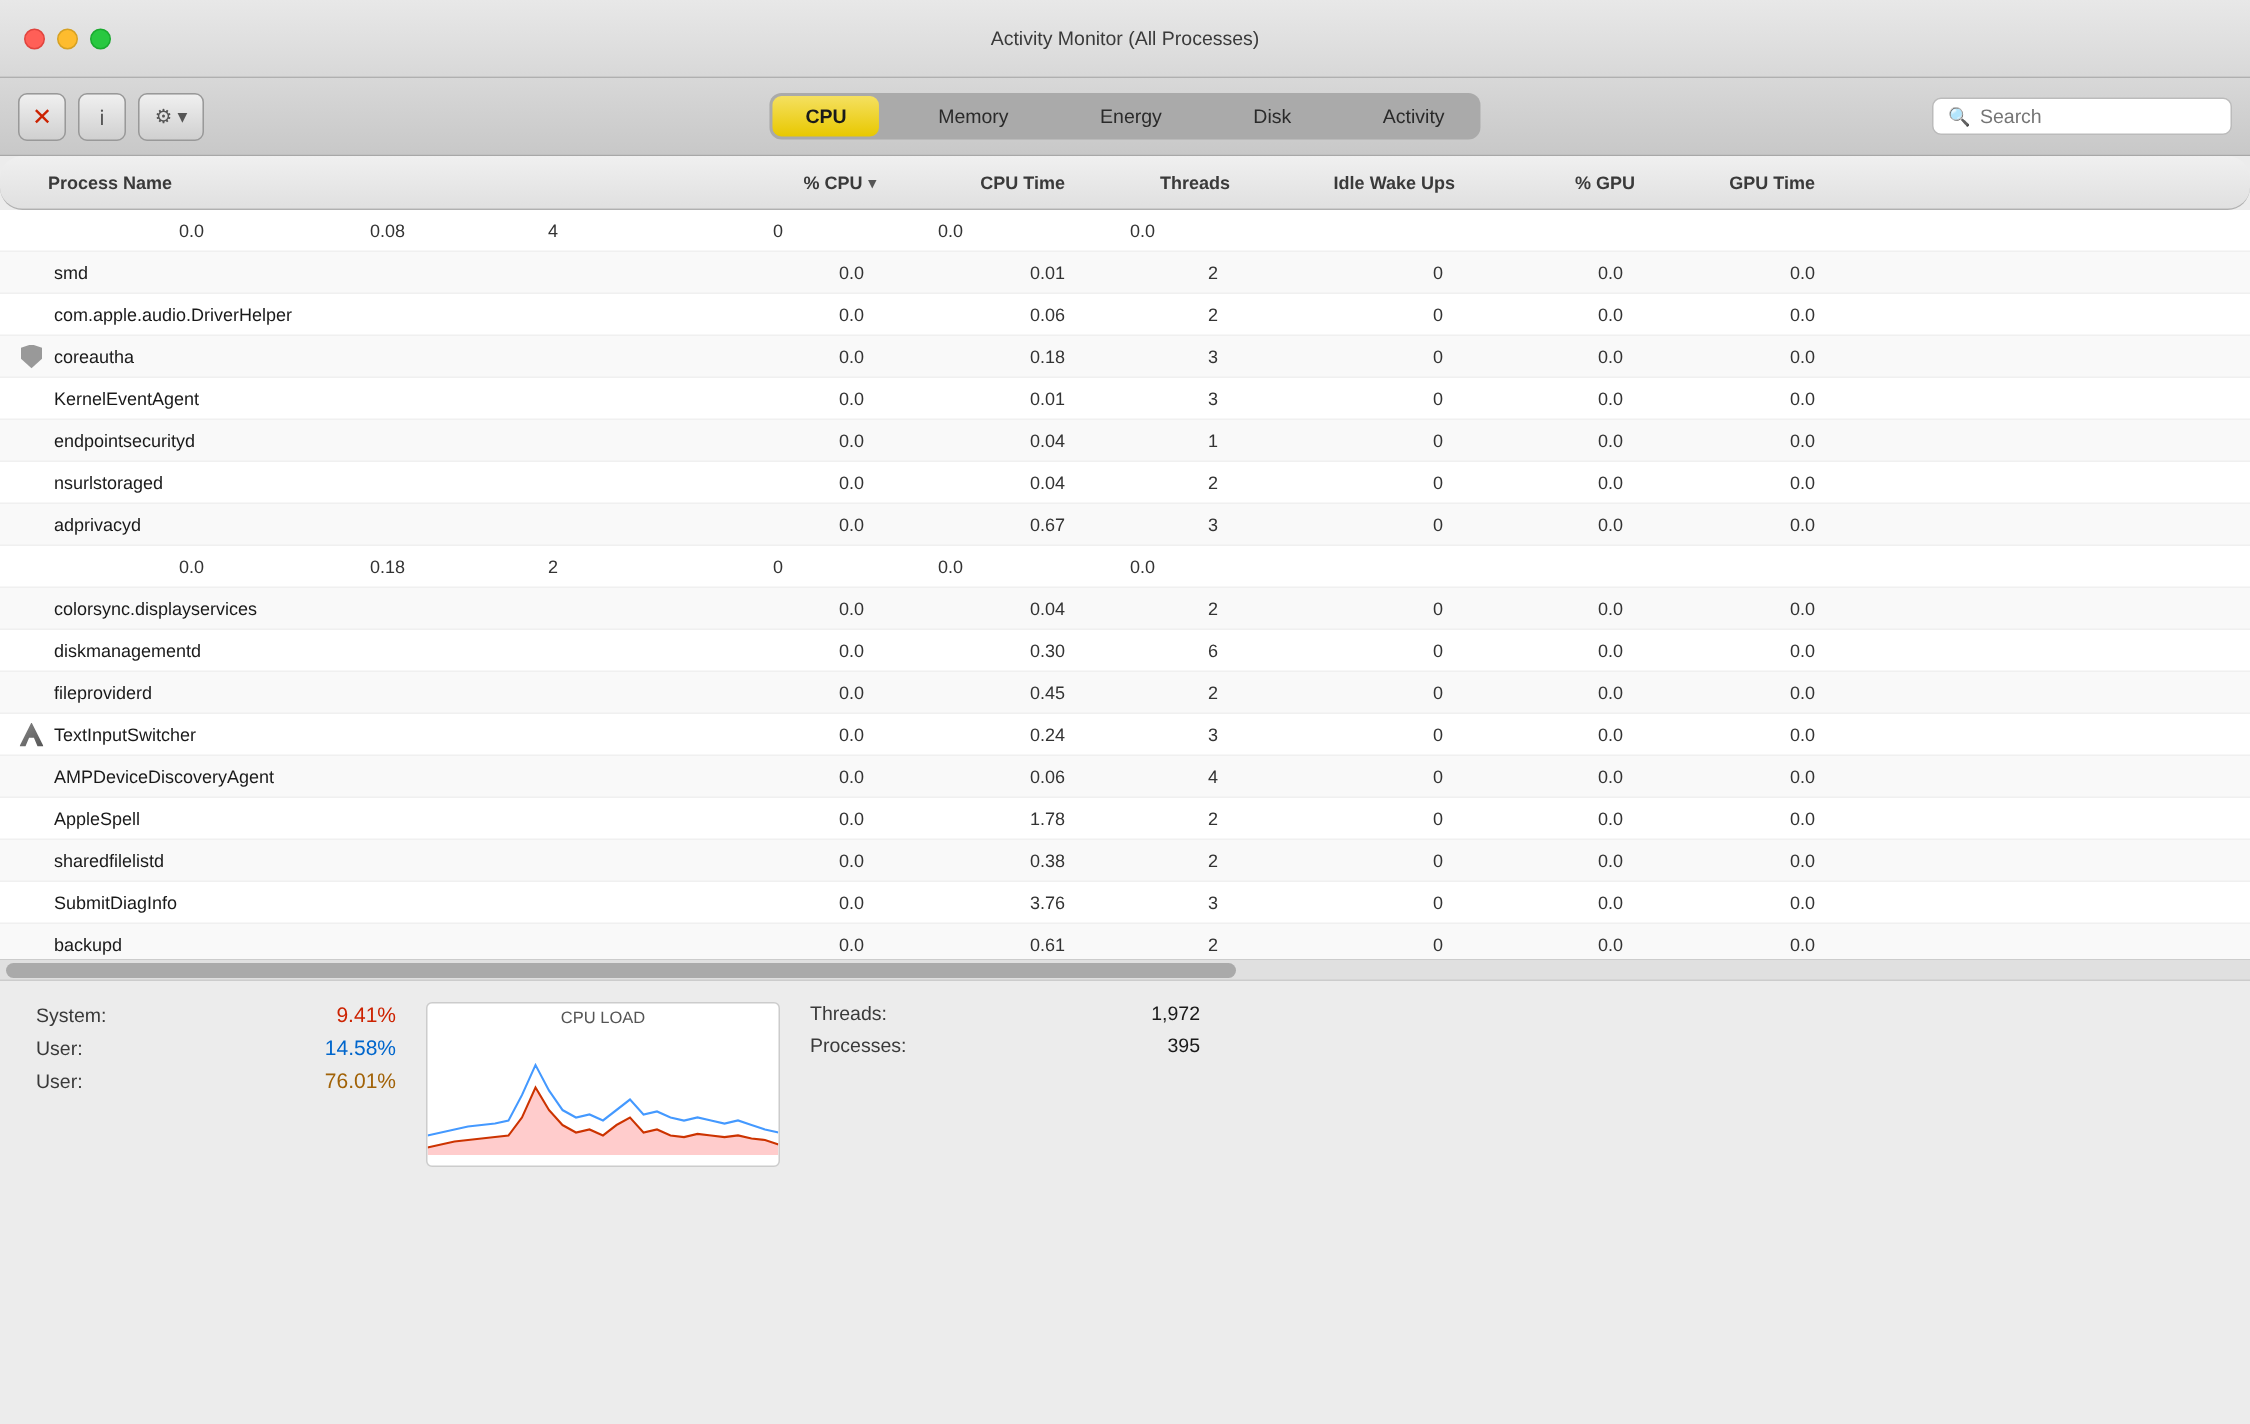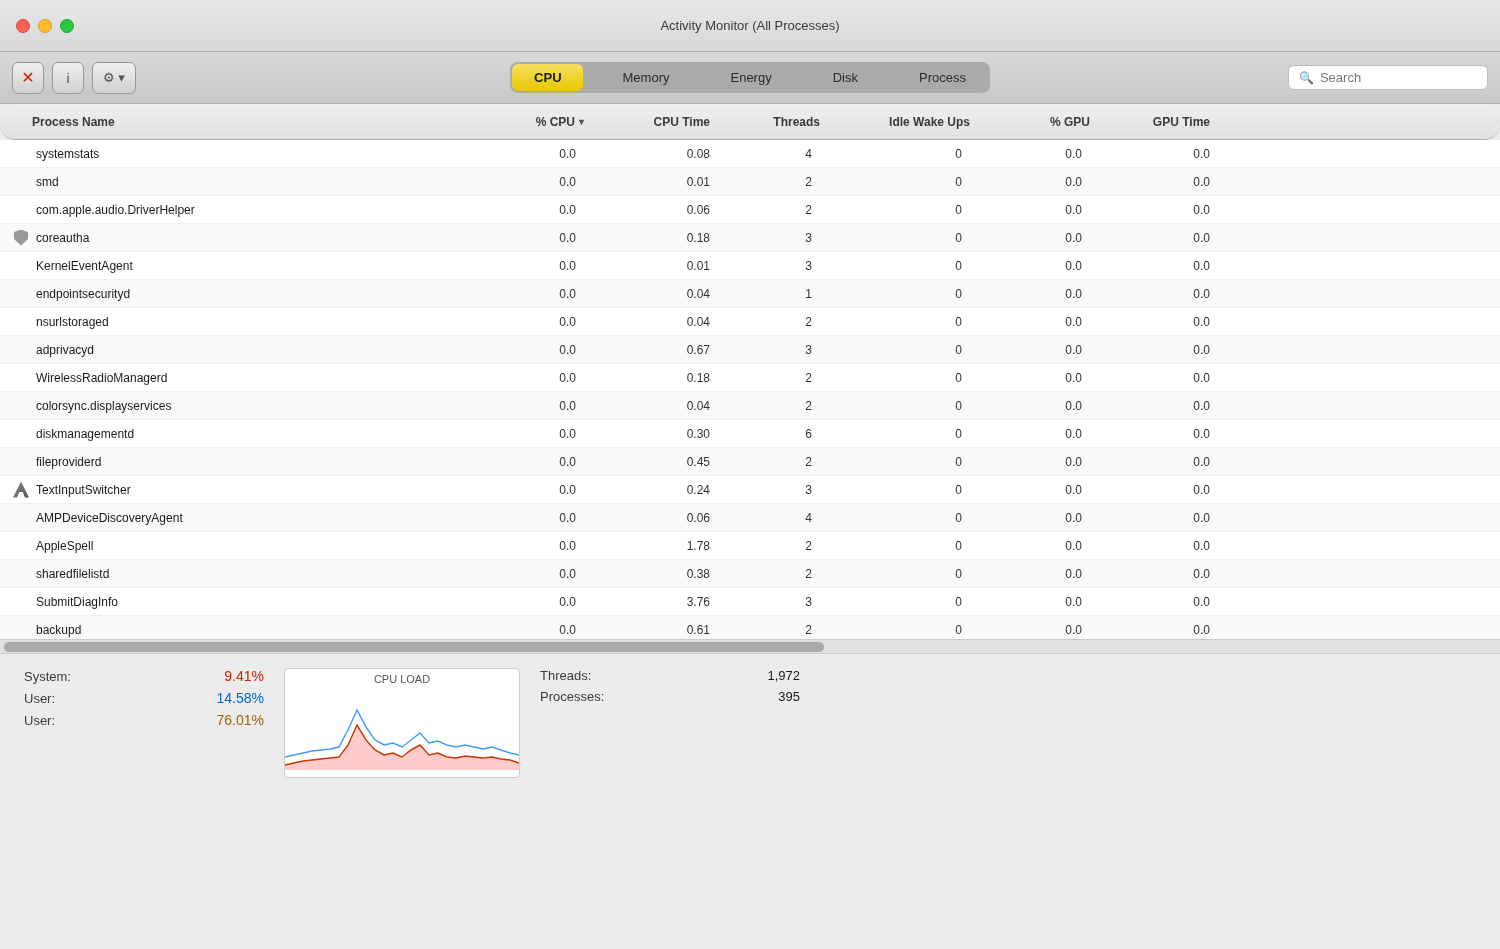--- a/index.html
+++ b/index.html
@@ -271,21 +271,21 @@
 <div class="toolbar">
   <div class="toolbar-btn" style="font-size:16px; color:#cc2200;">✕</div>
   <div class="toolbar-btn" style="font-size:14px; color:#555;">ℹ</div>
   <div class="toolbar-btn" style="font-size:13px; color:#555; width:44px;">⚙ ▾</div>
 
   <div class="tab-group">
     <div class="tab active">CPU</div>
     <div class="tab">Memory</div>
     <div class="tab">Energy</div>
     <div class="tab">Disk</div>
-    <div class="tab">Process</div>
+    <div class="tab">Activity</div>
   </div>
 
   <div class="search-box">
     <span class="search-icon-svg">🔍</span>
     <input type="text" placeholder="Search" style="">
   </div>
 </div>
 
 <div class="col-headers">
   <div class="col-process">Process Name</div>
@@ -295,24 +295,20 @@
   </div>
   <div class="col-cputime">CPU Time</div>
   <div class="col-threads">Threads</div>
   <div class="col-idlewake">Idle Wake Ups</div>
   <div class="col-gpu">% GPU</div>
   <div class="col-gputime">GPU Time</div>
 </div>
 
 <div class="table-area" id="process-table">
 <div class="table-row">
-      <div class="row-process">
-        <div class="row-icon"></div>
-        <span>systemstats</span>
-      </div>
       <div class="row-cpu">0.0</div>
       <div class="row-cputime">0.08</div>
       <div class="row-threads">4</div>
       <div class="row-idlewake">0</div>
       <div class="row-gpu">0.0</div>
       <div class="row-gputime">0.0</div>
     </div>
     <div class="table-row">
       <div class="row-process">
         <div class="row-icon"></div>
@@ -393,24 +389,20 @@
         <span>adprivacyd</span>
       </div>
       <div class="row-cpu">0.0</div>
       <div class="row-cputime">0.67</div>
       <div class="row-threads">3</div>
       <div class="row-idlewake">0</div>
       <div class="row-gpu">0.0</div>
       <div class="row-gputime">0.0</div>
     </div>
     <div class="table-row">
-      <div class="row-process">
-        <div class="row-icon"></div>
-        <span>WirelessRadioManagerd</span>
-      </div>
       <div class="row-cpu">0.0</div>
       <div class="row-cputime">0.18</div>
       <div class="row-threads">2</div>
       <div class="row-idlewake">0</div>
       <div class="row-gpu">0.0</div>
       <div class="row-gputime">0.0</div>
     </div>
     <div class="table-row">
       <div class="row-process">
         <div class="row-icon"></div>

